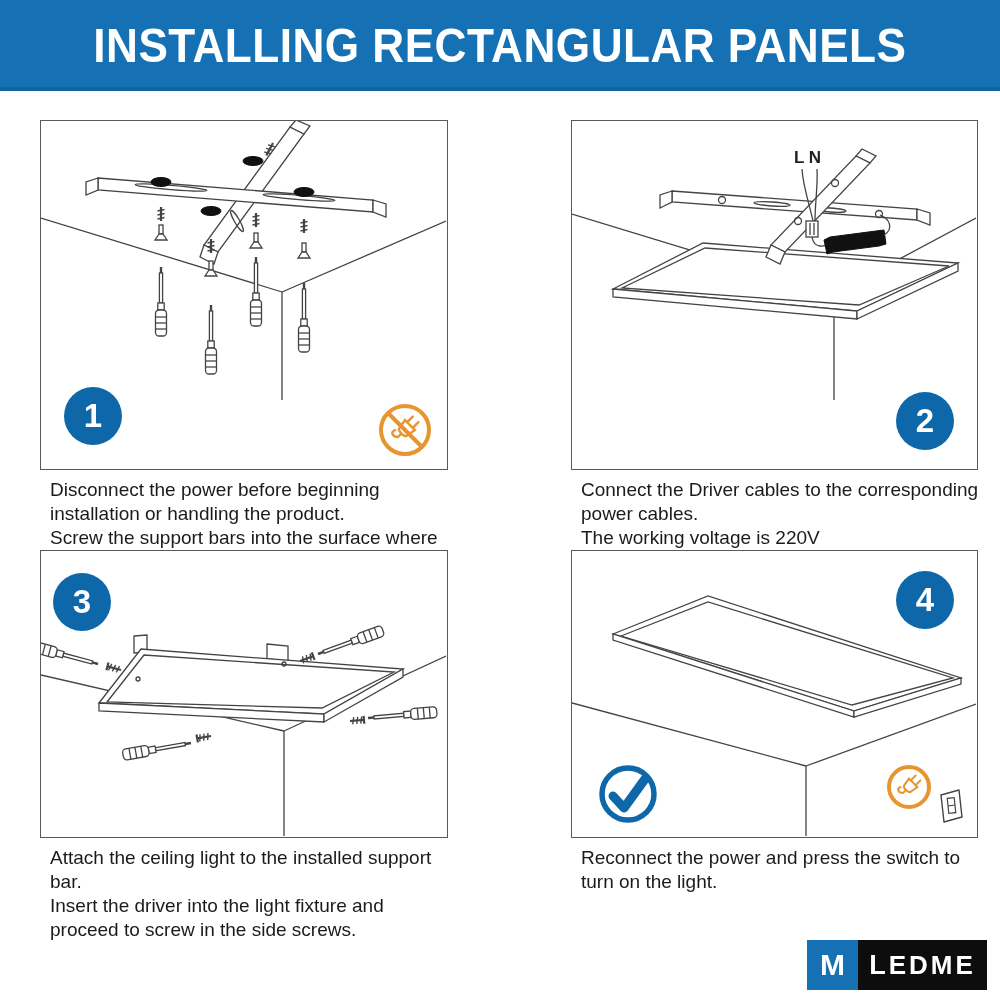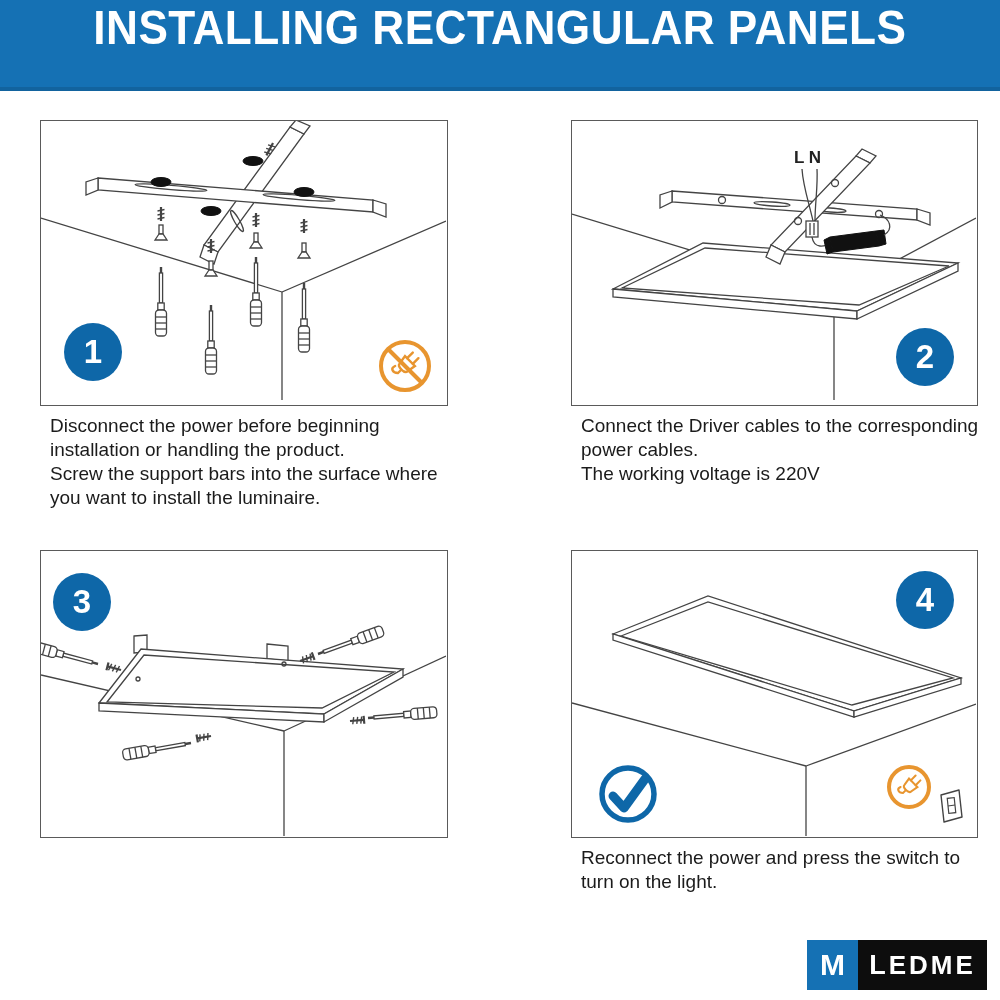--- a/index.html
+++ b/index.html
@@ -1,32 +1,32 @@
 <!DOCTYPE html>
 <html><head>
 <meta charset="utf-8">
 <style>
   * { margin:0; padding:0; box-sizing:border-box; }
   body { width:1000px; height:1000px; background:#fff; font-family:"Liberation Sans", sans-serif; }
   .page { position:relative; width:1000px; height:1000px; background:#fff; overflow:hidden; }
 
   .header { position:absolute; left:0; top:0; width:1000px; height:91px;
-            background:#1571B4; display:flex; align-items:flex-start; justify-content:center;
+            background:#1571B4; display:flex; align-items:center; justify-content:center;
             box-shadow: inset 0 -4px 0 rgba(0,0,0,0.12); }
   .header h1 { color:#fff; font-size:48px; font-weight:700; white-space:nowrap;
                transform:scaleX(0.92); letter-spacing:0.5px; }
 
   .step { position:absolute; }
   .s1 { left:40px;  top:120px; width:408px; }
   .s2 { left:571px; top:120px; width:407px; }
   .s3 { left:40px;  top:550px; width:408px; }
   .s4 { left:571px; top:550px; width:407px; }
 
   .figure { position:relative; border:1.5px solid #5a5a5a; background:#fff; }
-  .s1 .figure, .s2 .figure { height:286px; }
+  .s1 .figure, .s2 .figure { height:350px; }
   .s3 .figure, .s4 .figure { height:288px; }
   .figure > svg.art { position:absolute; left:0; top:0; }
 
   .badge { position:absolute; width:58px; height:58px; border-radius:50%;
            background:#0E67A8; color:#fff; font-weight:700; font-size:33px;
            display:flex; align-items:center; justify-content:center; }
   .b-bl { left:23px; bottom:24px; }
   .b-br { right:23px; bottom:19px; }
   .b-tl { left:12px; top:22px; }
   .b-tr { right:23px; top:20px; }
@@ -219,20 +219,24 @@
         <use href="#screw-h" transform="translate(80,119) rotate(195)"></use>
         <use href="#sd-h" transform="translate(277,103) rotate(-20)"></use>
         <use href="#screw-h" transform="translate(259,110) rotate(-20)"></use>
         <use href="#sd-h" transform="translate(150,192) rotate(170)"></use>
         <use href="#screw-h" transform="translate(170,185) rotate(170)"></use>
         <use href="#sd-h" transform="translate(327,167) rotate(-5)"></use>
         <use href="#screw-h" transform="translate(309,170) rotate(-5)"></use>
       </svg>
       <div class="badge b-tl">3</div>
     </div>
+    <p class="caption">Attach the ceiling light to the installed support
+bar.
+Insert the driver into the light fixture and
+proceed to screw in the side screws.</p>
   </section>
 
   <section class="step s4">
     <div class="figure">
       <svg class="art" width="404" height="285" viewBox="0 0 404 285">
         <line class="ln" x1="0" y1="152" x2="234" y2="215"></line>
         <line class="ln" x1="404" y1="153" x2="234" y2="215"></line>
         <line class="ln" x1="234" y1="215" x2="234" y2="285"></line>
         <polygon class="wh" points="41,83 136,45 389,127 282,160"></polygon>
         <polygon class="wh" points="41,83 41,89 282,166 282,160"></polygon>

